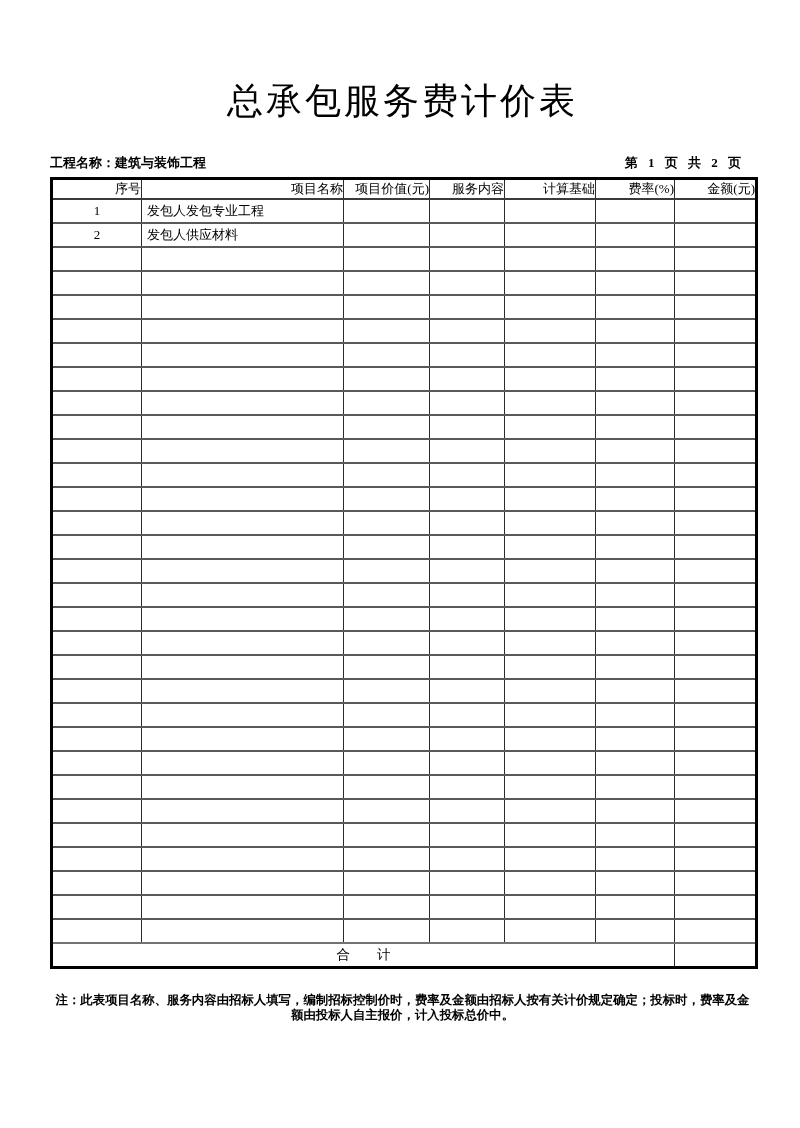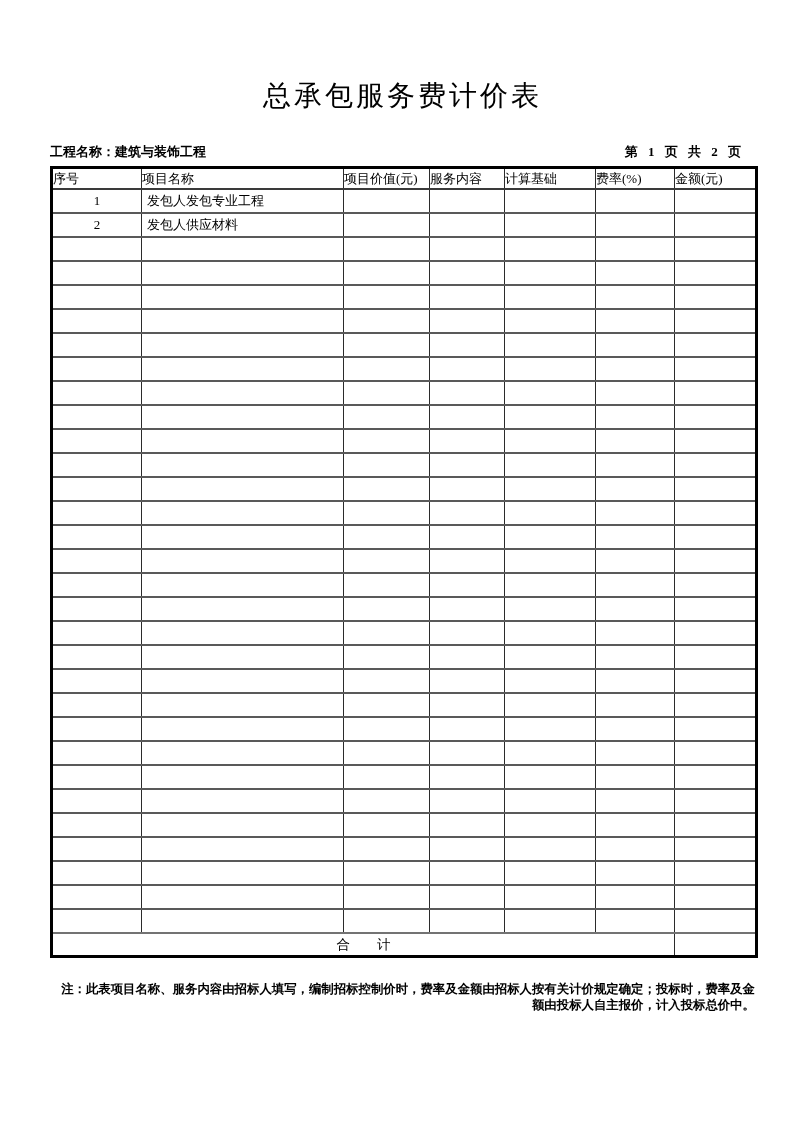--- a/index.html
+++ b/index.html
@@ -13,21 +13,21 @@
     color: #000;
   }
   .container {
     width: 705px;
     margin-left: 50px;
   }
   .doc-title {
     margin: 0;
     padding-top: 78px;
     text-align: center;
-    font-size: 28px;
+    font-size: 36px;
     font-weight: 400;
     letter-spacing: 3px;
     line-height: 1.3;
     white-space: nowrap;
   }
   .meta {
     display: flex;
     align-items: flex-end;
     margin-top: 30px;
     font-weight: 700;
@@ -43,21 +43,21 @@
     table-layout: fixed;
     width: 705px;
     margin-top: 6px;
     border: 3px solid #000;
     font-size: 13px;
   }
   .fee-table th {
     border: 1px solid #2b2b2b;
     border-bottom: 2px solid #3a3a3a;
     font-weight: 400;
-    text-align: left;
+    text-align: right;
     padding: 0;
     white-space: nowrap;
     overflow: hidden;
   }
   .fee-table td {
     border: 1px solid #2b2b2b;
     border-top: 2px solid #595959;
     padding: 0;
     white-space: nowrap;
     overflow: hidden;
@@ -69,21 +69,21 @@
   .fee-table td.c1 { text-align: left; padding-left: 5px; }
   .fee-table tfoot td { border-top: 2px solid #737373; }
   .fee-table tfoot td.total-label { text-align: center; font-size: 13.5px; }
 
   .note {
     margin-top: 24px;
     width: 705px;
     font-weight: 700;
     font-size: 12.4px;
     line-height: 15.5px;
-    text-align: right;
+    text-align: center;
   }
   .form-number {
     margin-top: 14px;
     text-align: right;
     padding-right: 15px;
     font-size: 13px;
   }
 </style>
 </head>
 <body>

